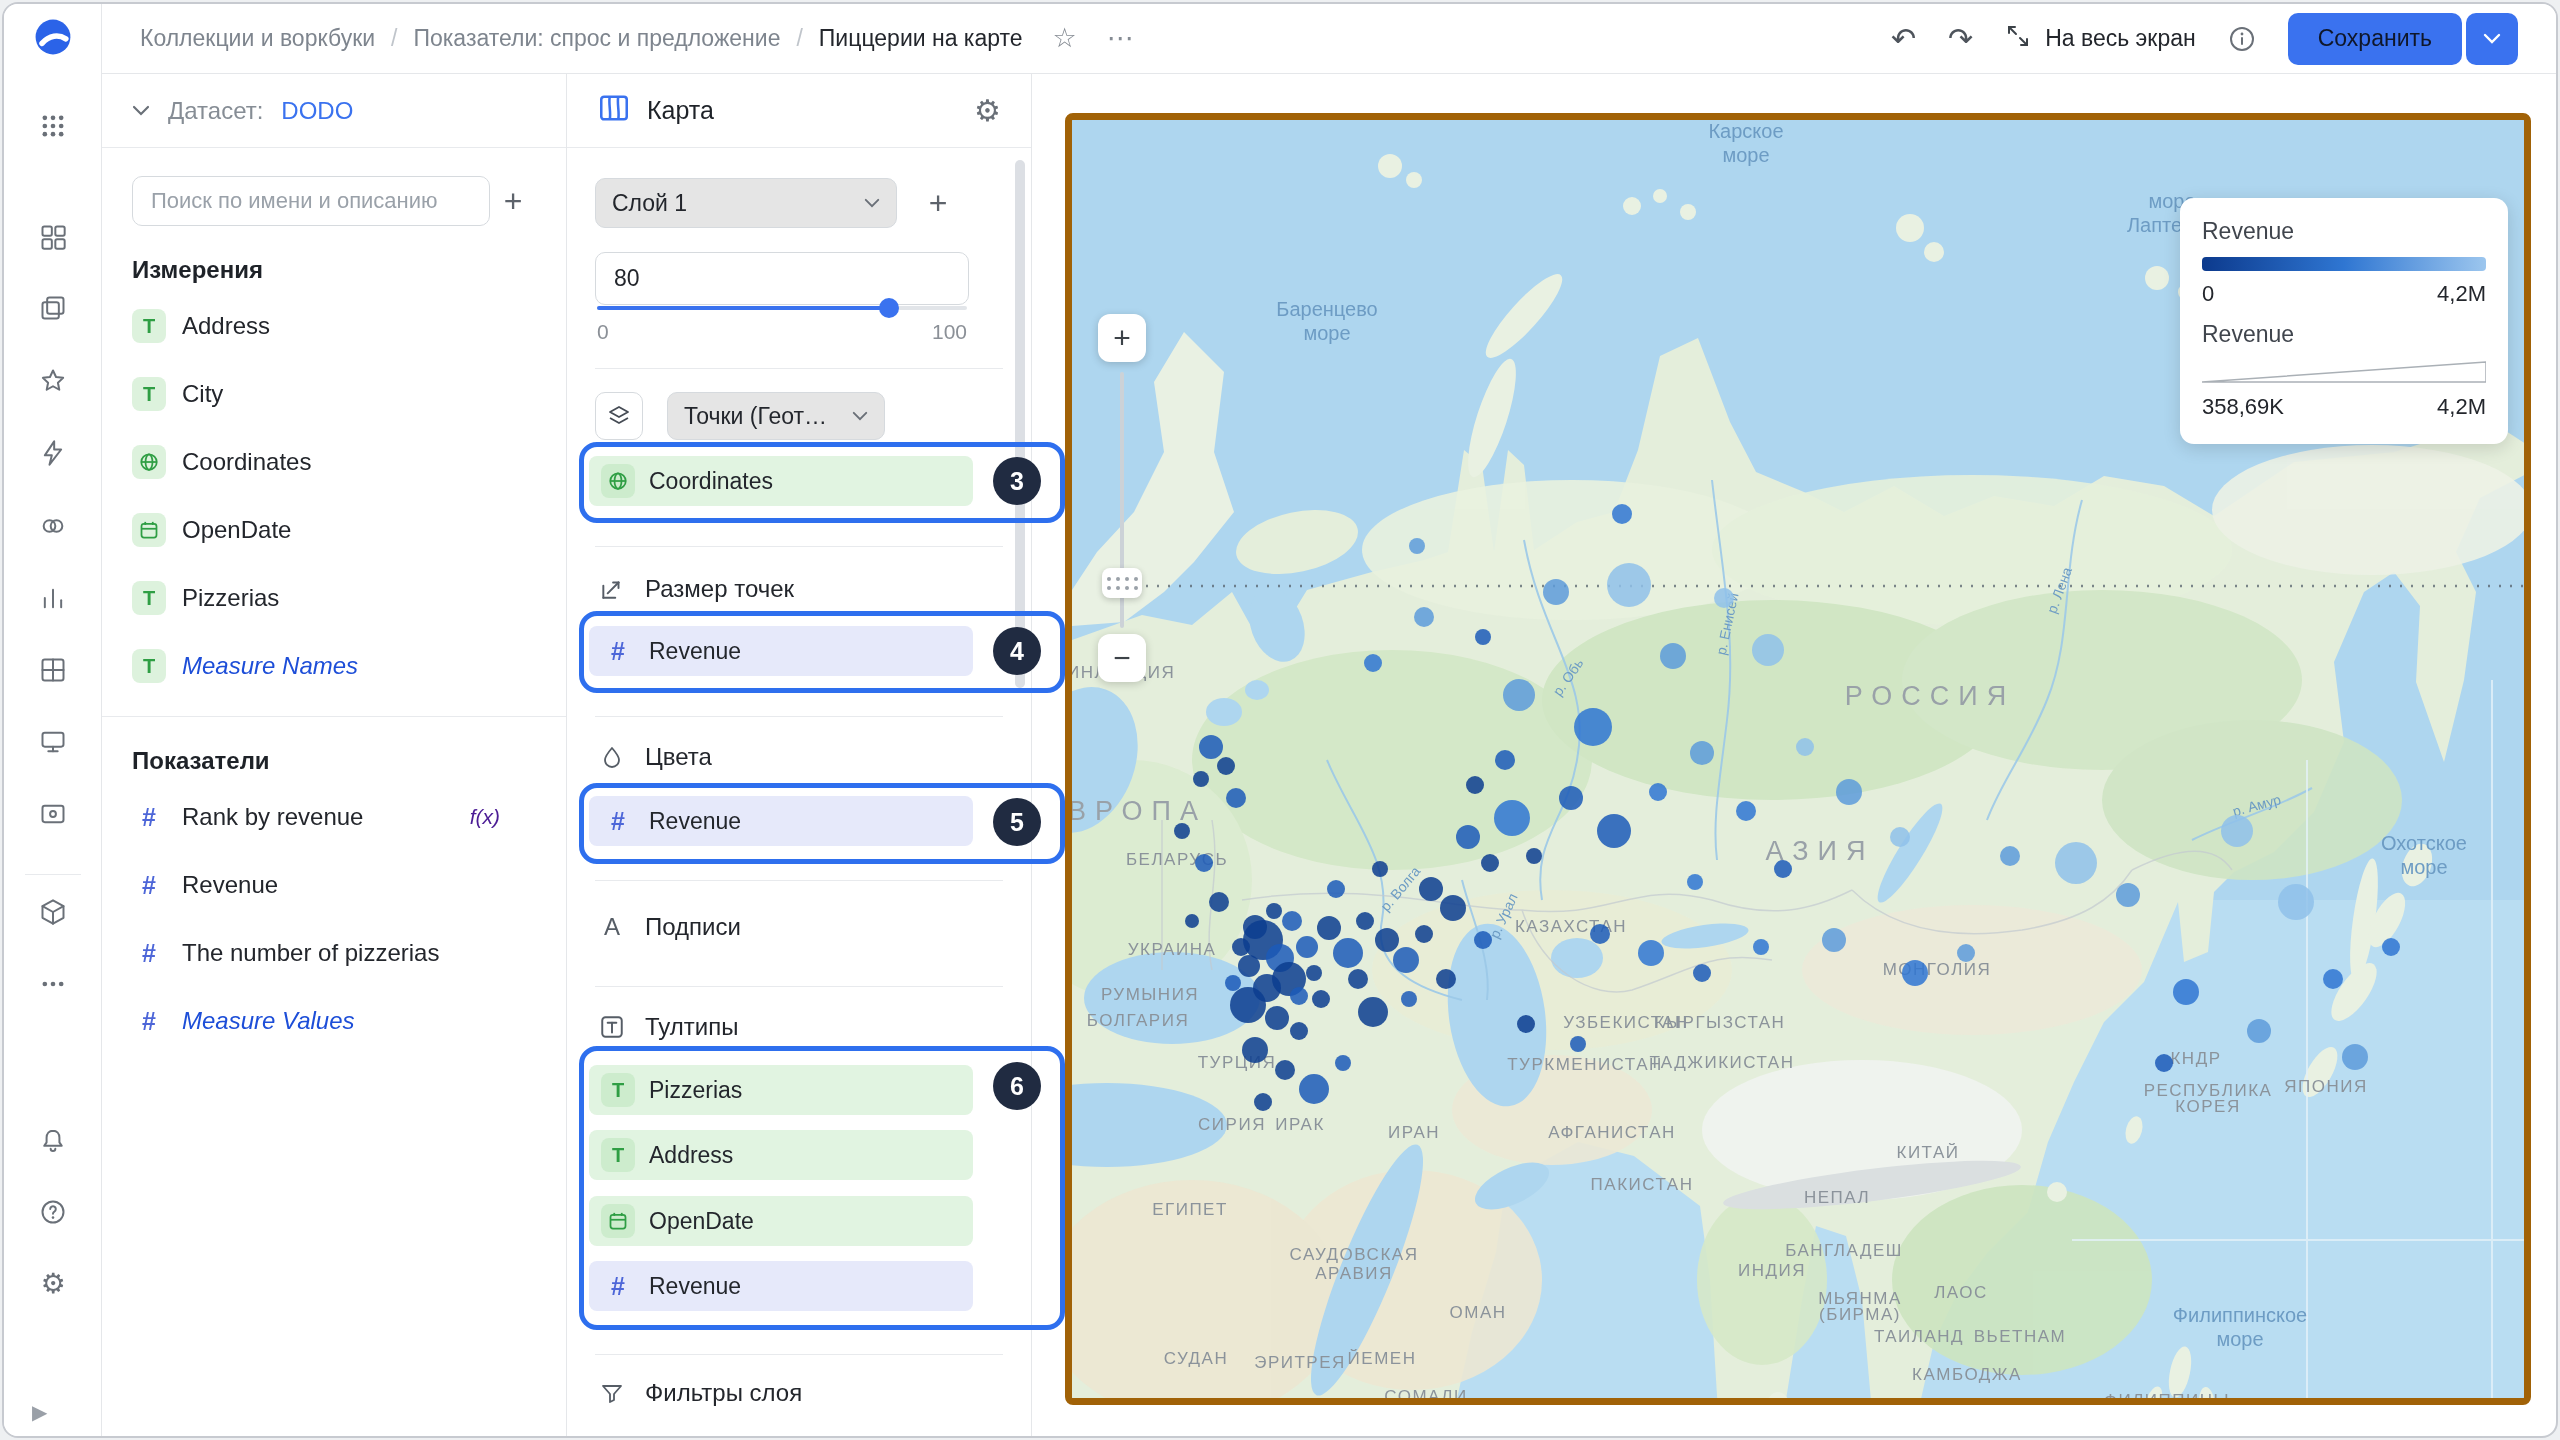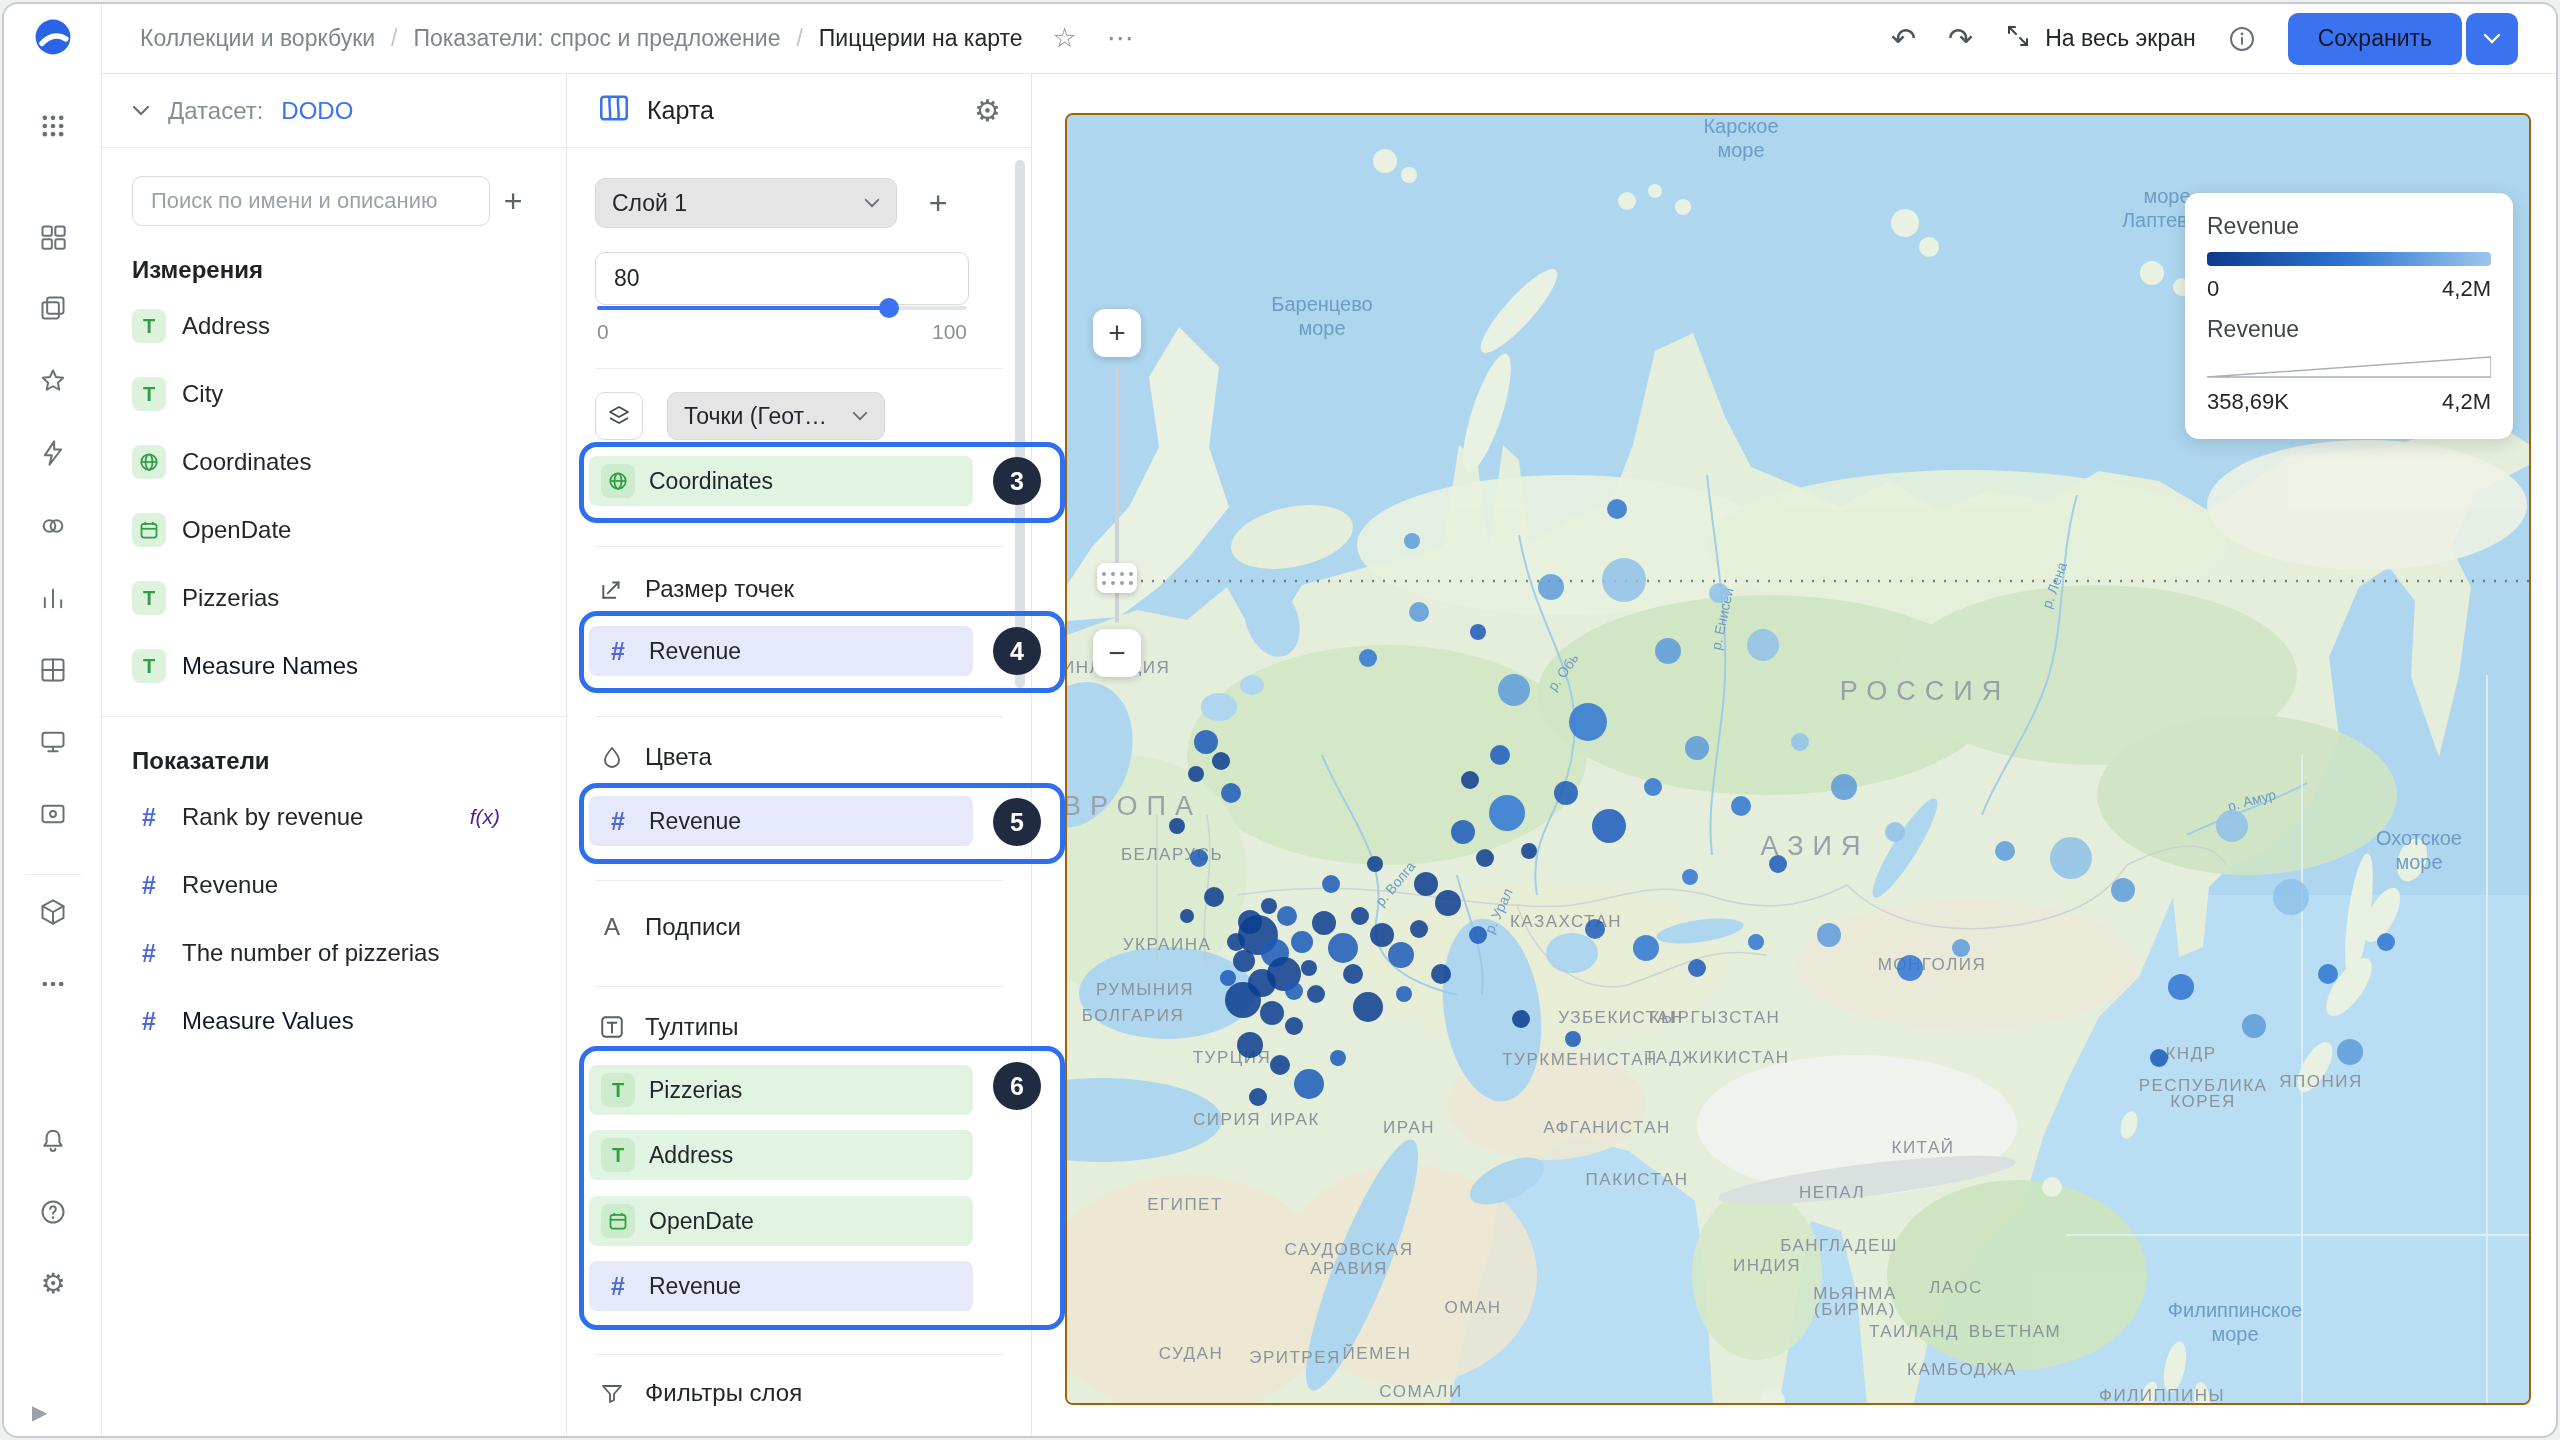--- a/index.html
+++ b/index.html
@@ -48,21 +48,21 @@
   .search-input::placeholder{color:#9aa1a9}
   .plus-btn{width:46px;height:46px;font-size:32px;color:#5d636b;display:flex;align-items:center;
     justify-content:center;cursor:pointer}
   .sec-title{font-size:24px;font-weight:700;color:#1e2228;margin:30px 0 8px}
   .field-row{height:68px;display:flex;align-items:center;gap:16px;cursor:grab}
   .dim-ico{width:34px;height:34px;min-width:34px;border-radius:8px;background:#ddf2dd;color:#2f9e44;
     display:flex;align-items:center;justify-content:center;font-weight:700;font-size:20px}
   .dim-ico svg{stroke:#2f9e44;fill:none;stroke-width:1.4}
   .hash{width:34px;min-width:34px;text-align:center;color:#4d66d8;font-size:25px;font-weight:700}
   .field-label{font-size:24px;color:#23262c;white-space:nowrap}
-  .italic{color:#0f172a}
+  .italic{font-style:italic;color:#1d4ed8}
   .fx{margin-left:auto;margin-right:36px;font-style:italic;font-size:21px;color:#4c1d95}
   .ds-divider{border-top:1px solid #e8eaed;margin:16px -30px 0}
 
   
   .cfg-header{position:absolute;top:0;left:0;right:0;height:74px;border-bottom:1px solid #e8eaed;
     display:flex;align-items:center;gap:16px;padding:0 30px;font-size:25px;color:#1e2228}
   .cfg-gear{margin-left:auto;font-size:30px;color:#6a7078;cursor:pointer}
   .select{position:absolute;border:1.5px solid #d6dade;border-radius:10px;display:flex;align-items:center;
     padding:7px 16px;font-size:23px;color:#23262c;justify-content:space-between;cursor:pointer;background:#e5e5e5;white-space:nowrap;overflow:hidden}
   .cfg-plus{position:absolute;width:50px;height:50px;display:flex;align-items:center;justify-content:center;
@@ -88,21 +88,21 @@
   .chev svg{display:block}
   .scrollbar{position:absolute;top:86px;right:6px;width:10px;height:528px;background:#dcdfe4;border-radius:5px;cursor:grab}
 
   
   .ring{position:absolute;border:5px solid #2e6fee;border-radius:18px;pointer-events:none;z-index:30}
   .badge{position:absolute;left:989px;width:48px;height:48px;border-radius:50%;background:#202b41;color:#fff;
     font-size:25px;font-weight:600;display:flex;align-items:center;justify-content:center;z-index:31}
 
   
   .map-area{position:absolute;left:1061px;top:109px;width:1466px;height:1292px;border-radius:8px;
-    overflow:hidden;border:2px solid #a16207;background:#b0d8f0;cursor:grab}
+    overflow:hidden;border:7px solid #a16207;background:#b0d8f0;cursor:grab}
   .map-area > svg{position:absolute;inset:0;display:block}
   .ml{text-anchor:middle;font-family:"Liberation Sans",sans-serif}
   .ml-water{fill:#6d9cc4;font-size:20px}
   .ml-river{fill:#6d9cc4;font-size:14px}
   .ml-country{fill:#8b939b;font-size:17px;letter-spacing:1.5px}
   .ml-region{fill:#99a1a8;font-size:27px;letter-spacing:9px}
 
   .zoom-btn{position:absolute;left:26px;width:48px;height:48px;background:#fff;border-radius:12px;
     box-shadow:0 2px 8px rgba(0,0,0,.18);display:flex;align-items:center;justify-content:center;
     font-size:30px;color:#3c4248;cursor:pointer;z-index:20}

